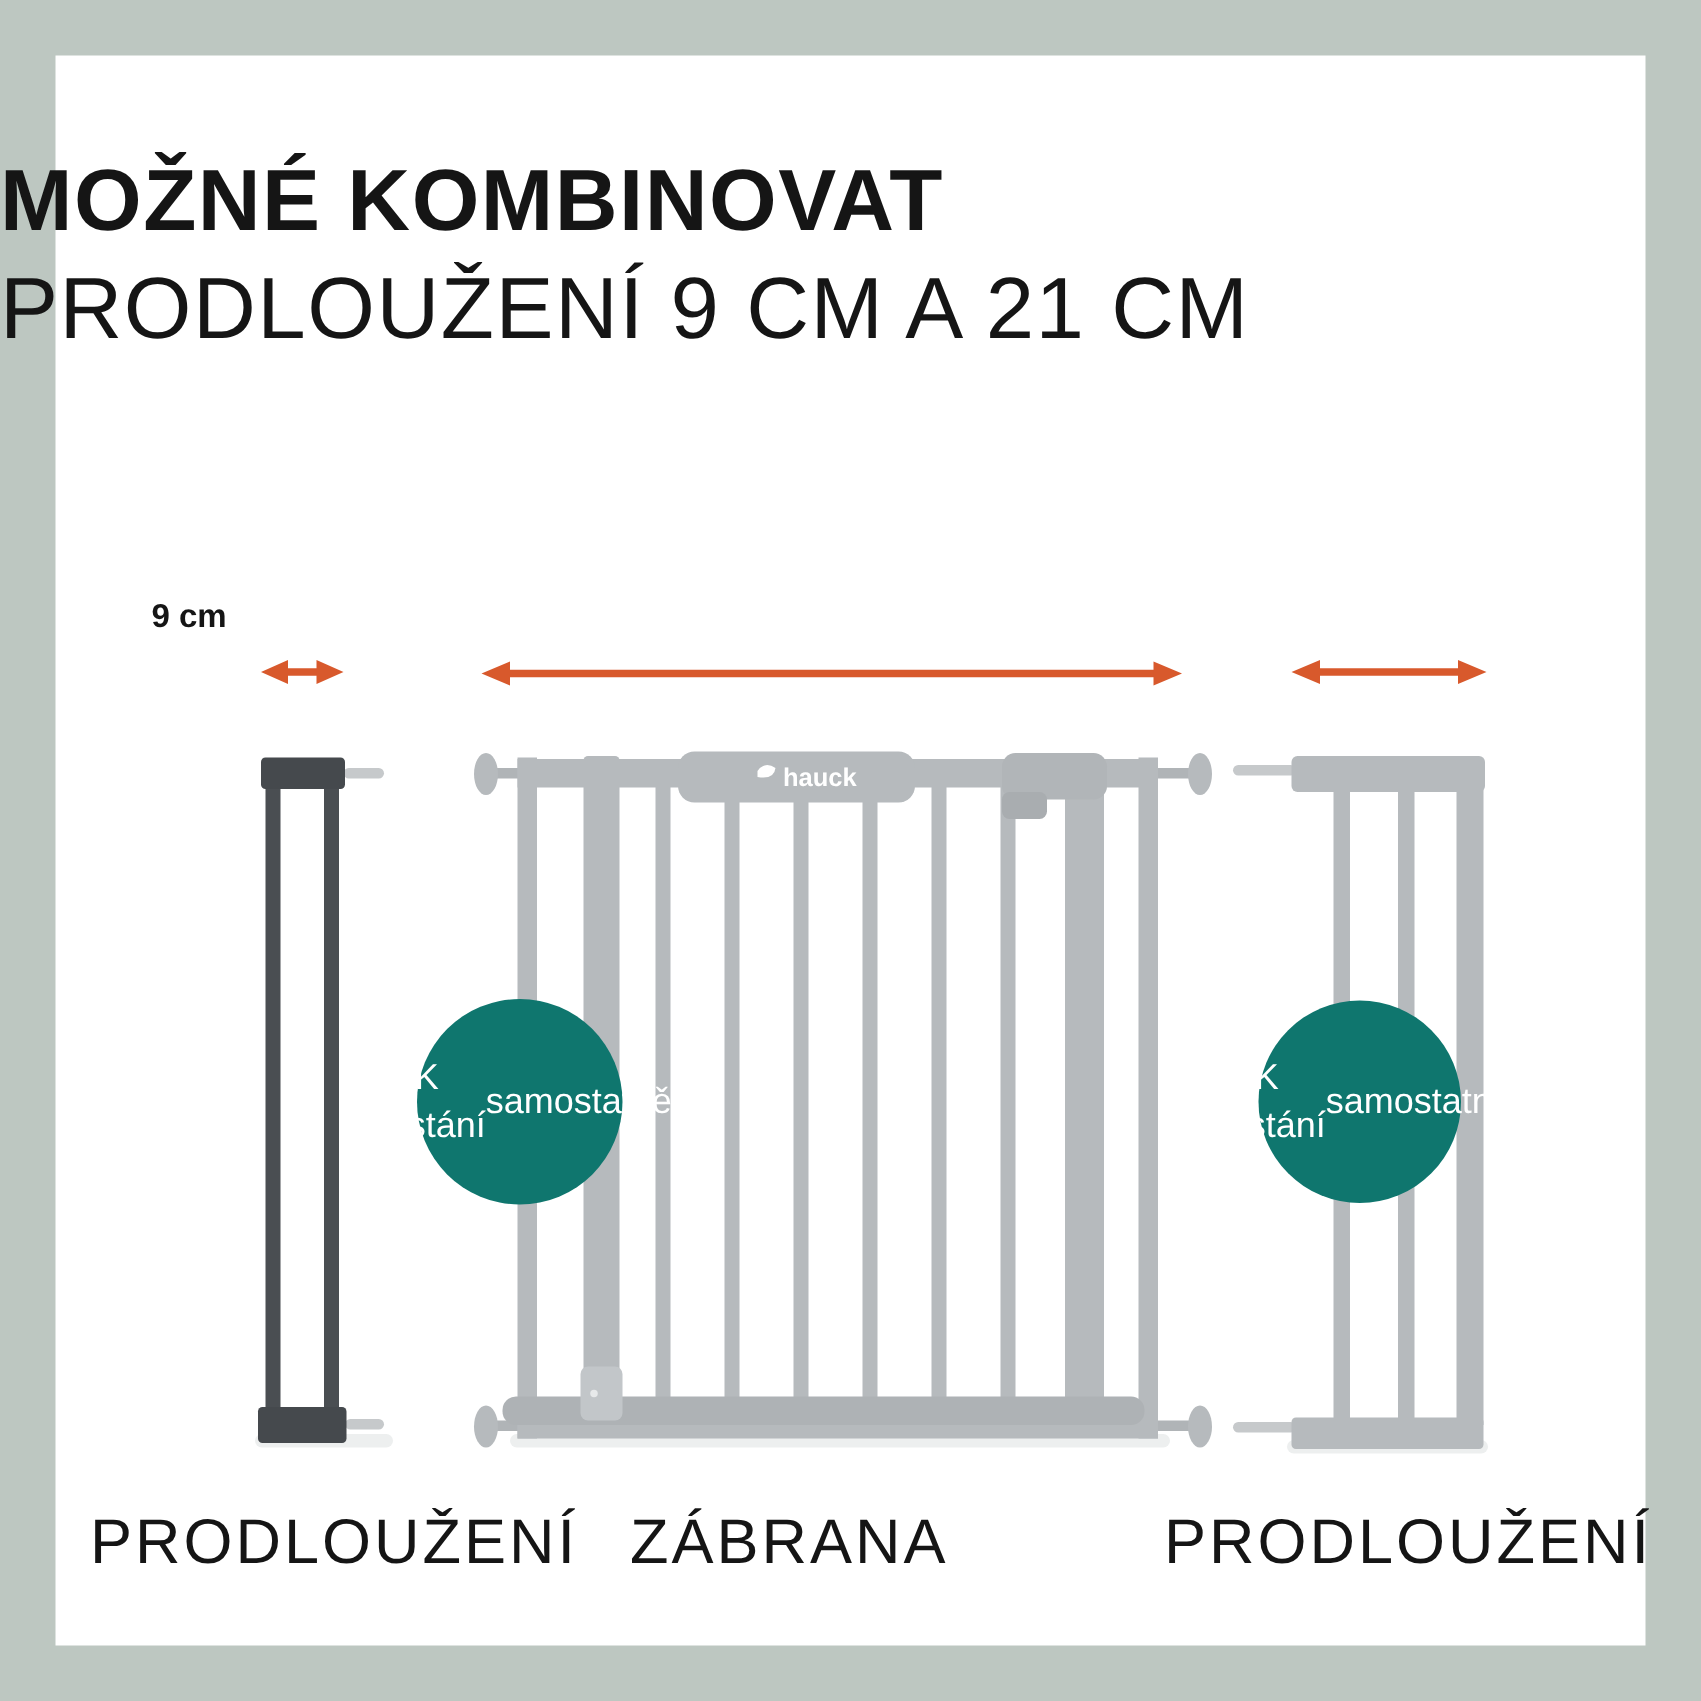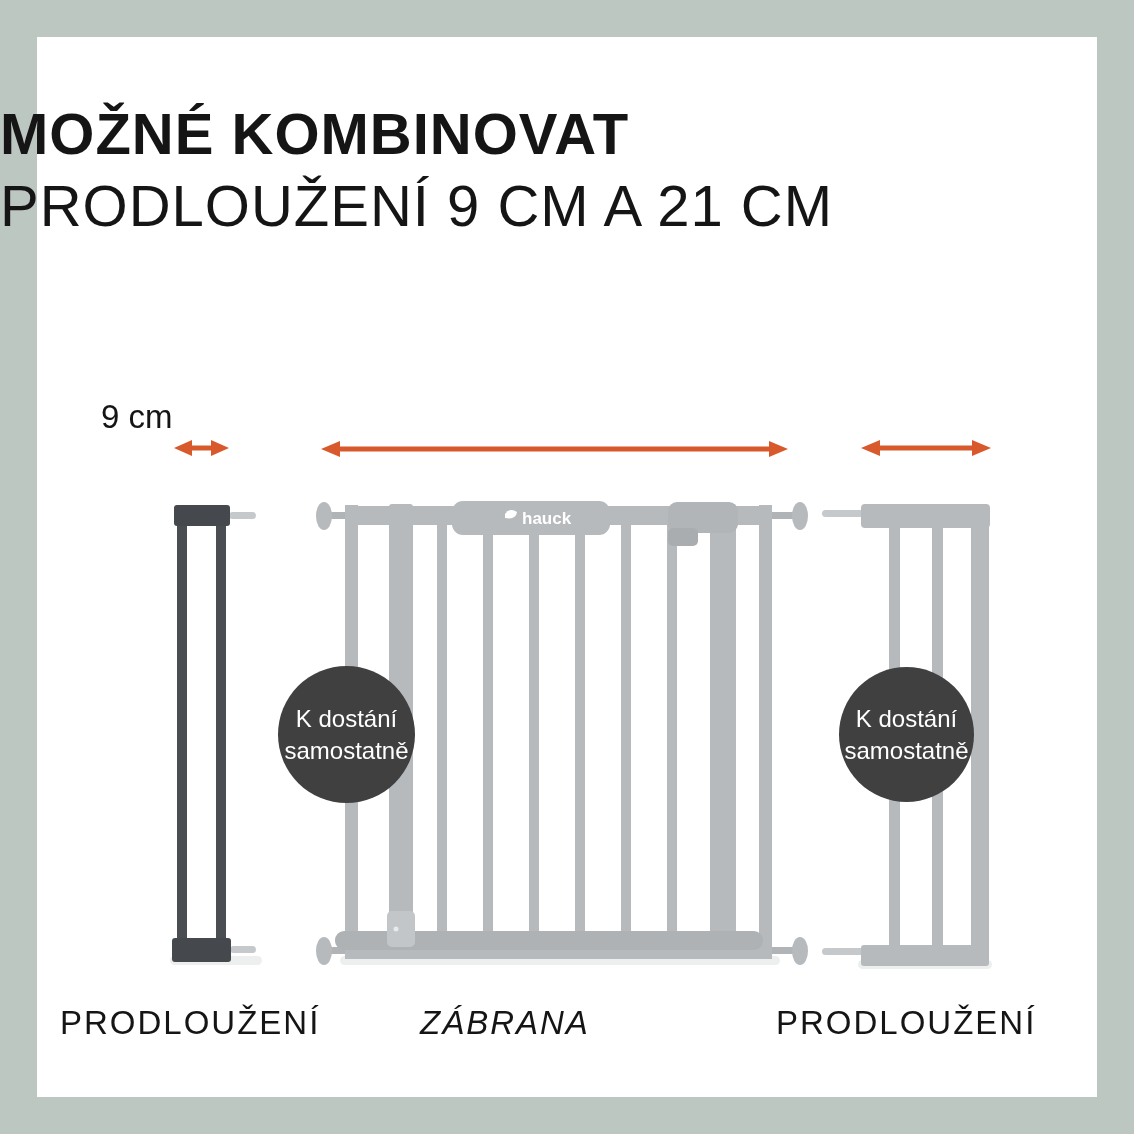--- a/index.html
+++ b/index.html
@@ -14,32 +14,32 @@
     position:absolute;
     left:37px;top:37px;right:37px;bottom:37px;
     background:#ffffff;
   }
   .scene{
     position:absolute;left:0;top:0;width:1134px;height:1134px;
   }
   .txt{position:absolute;color:#151515;text-align:left;white-space:nowrap;}
   .title-line1{left:0;width:1134px;top:100px;font-size:58px;font-weight:800;letter-spacing:1px;}
   .title-line2{left:0;width:908px;top:172px;font-size:58px;font-weight:400;letter-spacing:1px;}
-  .measure{font-size:33px;font-weight:400;top:398px;}
+  .measure{font-size:22px;font-weight:700;top:398px;}
   .m-left{left:101px;width:200px;}
   .m-center{left:430px;width:240px;}
   .m-right{left:806px;width:240px;}
-  .plabel{font-size:33px;font-weight:500;letter-spacing:2px;top:1004px;}
+  .plabel{font-size:42px;font-weight:500;letter-spacing:2px;top:1004px;}
   .p-left{left:60px;width:280px;}
-  .p-center{left:420px;width:280px;font-style:italic;}
+  .p-center{left:420px;width:280px;}
   .p-right{left:776px;width:280px;}
   .badge{
     position:absolute;border-radius:50%;
-    background:#404040;color:#ffffff;
-    display:flex;flex-direction:column;align-items:center;justify-content:center;
+    background:#0f766e;color:#ffffff;
+    display:flex;flex-direction:row;align-items:center;justify-content:center;
     font-size:24px;line-height:1.3;font-weight:500;text-align:center;
   }
   .badge-left{left:278px;top:666px;width:137px;height:137px;}
   .badge-right{left:839px;top:667px;width:135px;height:135px;}
 </style>
 </head>
 <body>
 
 <div class="canvas">
   <div class="panel"></div>

